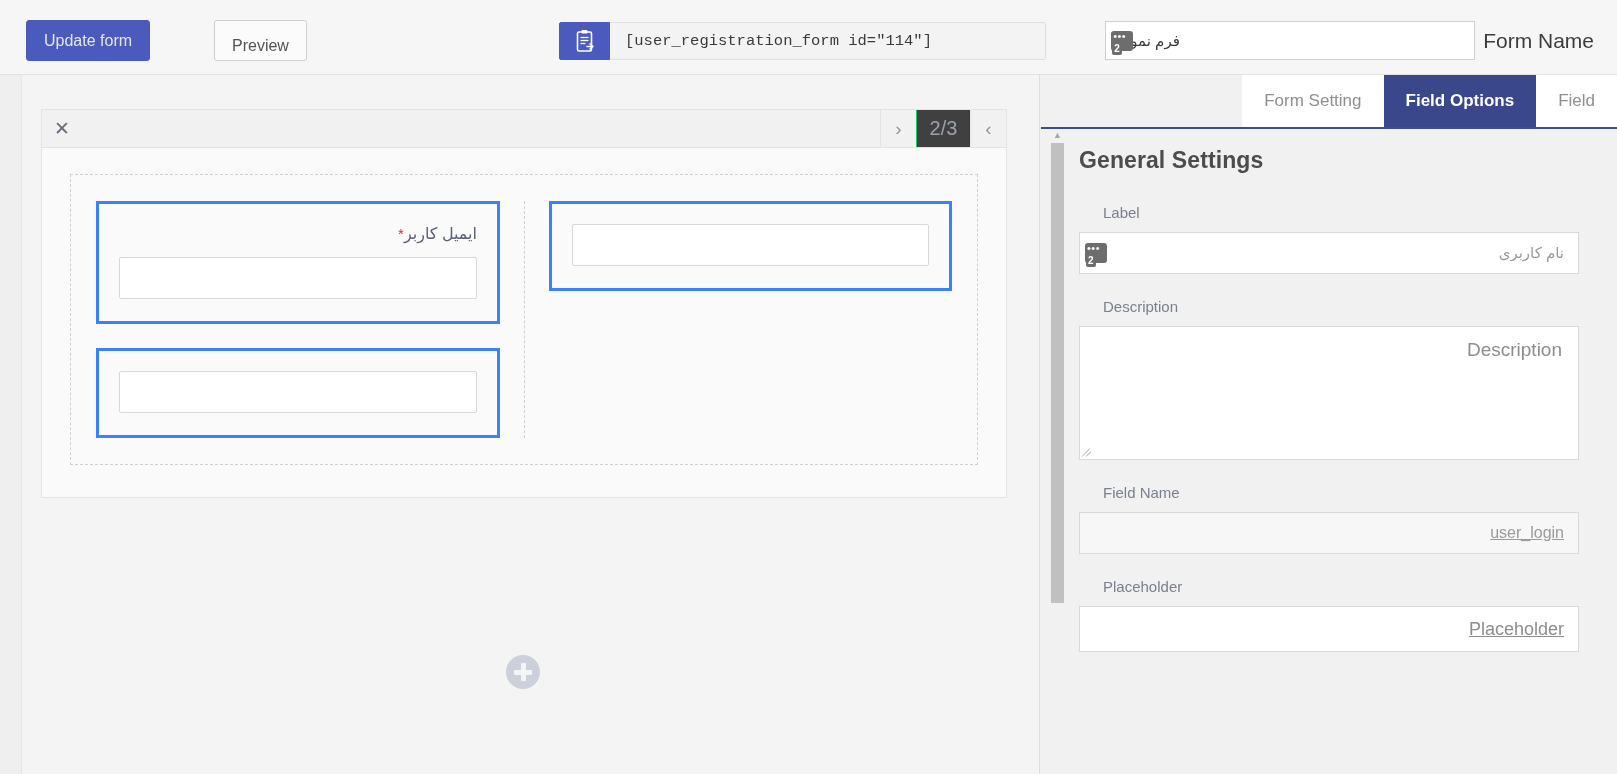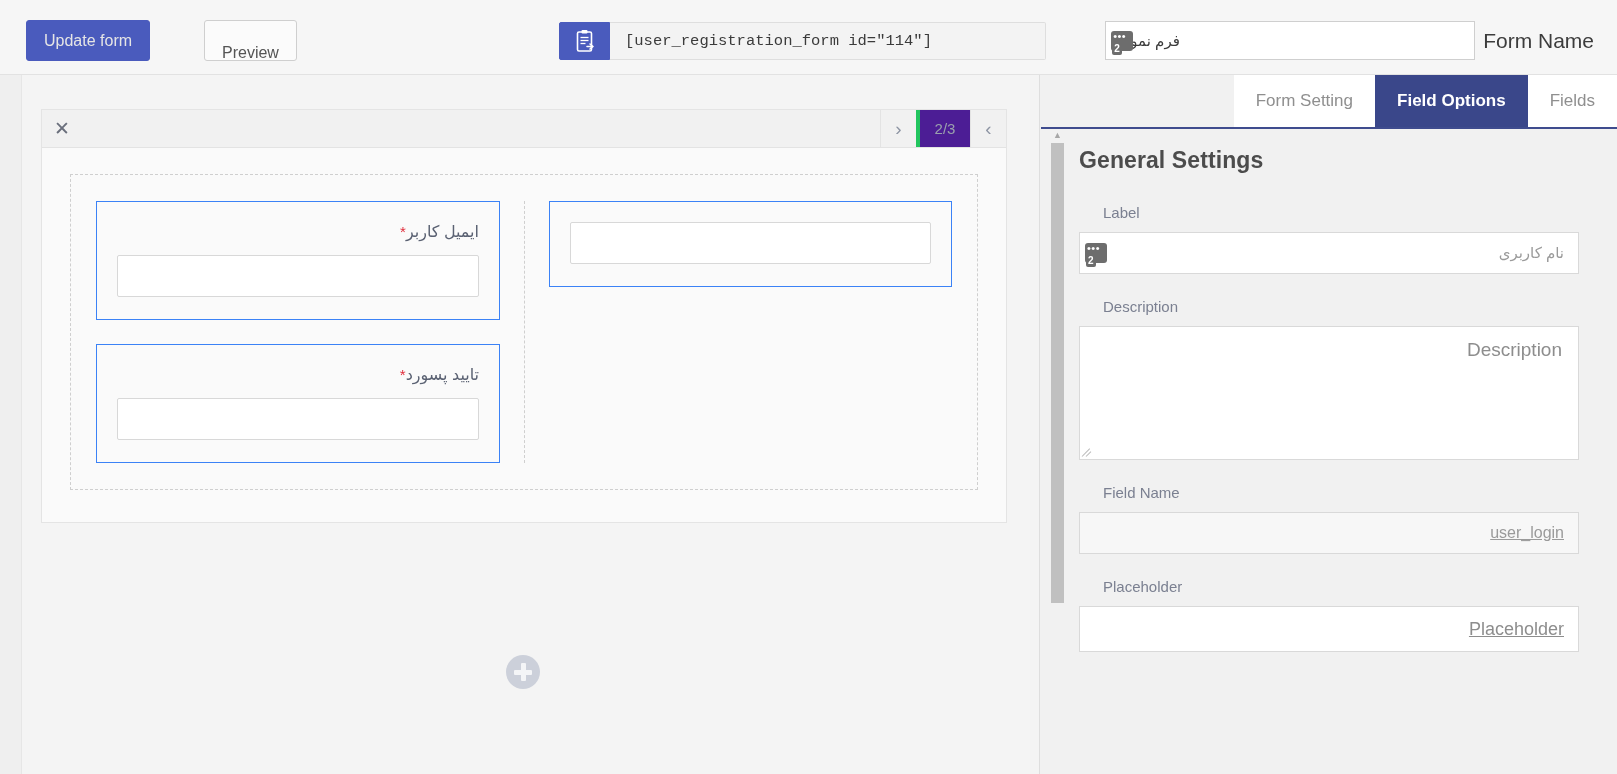--- a/index.html
+++ b/index.html
@@ -28,22 +28,22 @@
     background: #4a5bbd;
     border: 1px solid #4a5bbd;
     border-radius: 3px;
     color: #e5e5e5;
     font-size: 16px;
     line-height: 39px;
     cursor: pointer;
     white-space: nowrap;
   }
   .btn-preview {
-    position: absolute; left: 178px; top: 20px;
-    height: 41px; padding: 12px 17px;
+    position: absolute; left: 188px; top: 20px;
+    height: 41px; padding: 5px 17px;
     background: #fbfbfb;
     border: 1px solid #cfcfcf;
     border-radius: 3px;
     color: #555555;
     font-size: 16px;
     line-height: 39px;
     cursor: pointer;
     white-space: nowrap;
   }
 
@@ -162,44 +162,44 @@
     width: 36px;
     display: flex; align-items: center; justify-content: center;
     color: #8d94a3;
     font-size: 19px;
     cursor: pointer;
     border-left: 1px solid #e3e3e3;
   }
   .tb-count {
     width: 54px;
     display: flex; align-items: center; justify-content: center;
-    background: #4c1d95;
-    border-left: 4px solid #22c55e;
+    background: #404040;
+    border-left: 1px solid #22c55e;
     color: #9aa0ad;
-    font-size: 15px;
+    font-size: 20px;
     cursor: default;
   }
 
   .card-body { padding: 26px 28px 32px 28px; }
 
   .row-dashed {
     border: 1px dashed #cfcfcf;
     padding: 26px 25px;
     display: flex;
     direction: rtl;
   }
   .col-half {
     width: 50%;
     padding: 0 0px;
   }
   .col-right { border-left: 1px dashed #cfcfcf; padding-left: 24px; }
   .col-left  { padding-right: 24px; }
 
   .field-block {
-    border: 1px solid #3b82f6;
+    border: 3px solid #3b82f6;
     background: #fafafa;
     padding: 20px 20px 22px 20px;
     margin-bottom: 24px;
     direction: rtl;
     cursor: pointer;
   }
   .field-block:last-child { margin-bottom: 0; }
   .field-block.selected {
     border: 2px solid #3f51a5;
     padding: 19px 19px 21px 19px;
@@ -424,42 +424,39 @@
         <div class="col-half col-left">
 
           <div class="field-block">
             <div class="field-label">
               <span>ایمیل کاربر</span><span class="field-req">*</span>
             </div>
             <div class="field-input"></div>
           </div>
 
           <div class="field-block">
-            <div class="field-label">
-              <span>تایید پسورد</span><span class="field-req">*</span>
-            </div>
             <div class="field-input"></div>
           </div>
 
         </div>
 
       </div>
     </div>
   </div>
 
   <div class="add-row">
     <span class="plus-h"></span>
     <span class="plus-v"></span>
   </div>
 </div>
 
 <div class="panel">
 
   <div class="panel-tabs">
-    <div class="tab plain">Fields</div>
+    <div class="tab plain">Field</div>
     <div class="tab active">Field Options</div>
     <div class="tab plain">Form Setting</div>
     <div class="tabs-filler"></div>
   </div>
 
   <div class="panel-body">
 
     <div class="panel-scroll-track">
       <div class="panel-scroll-arrow">▲</div>
       <div class="panel-scroll-thumb"></div>

